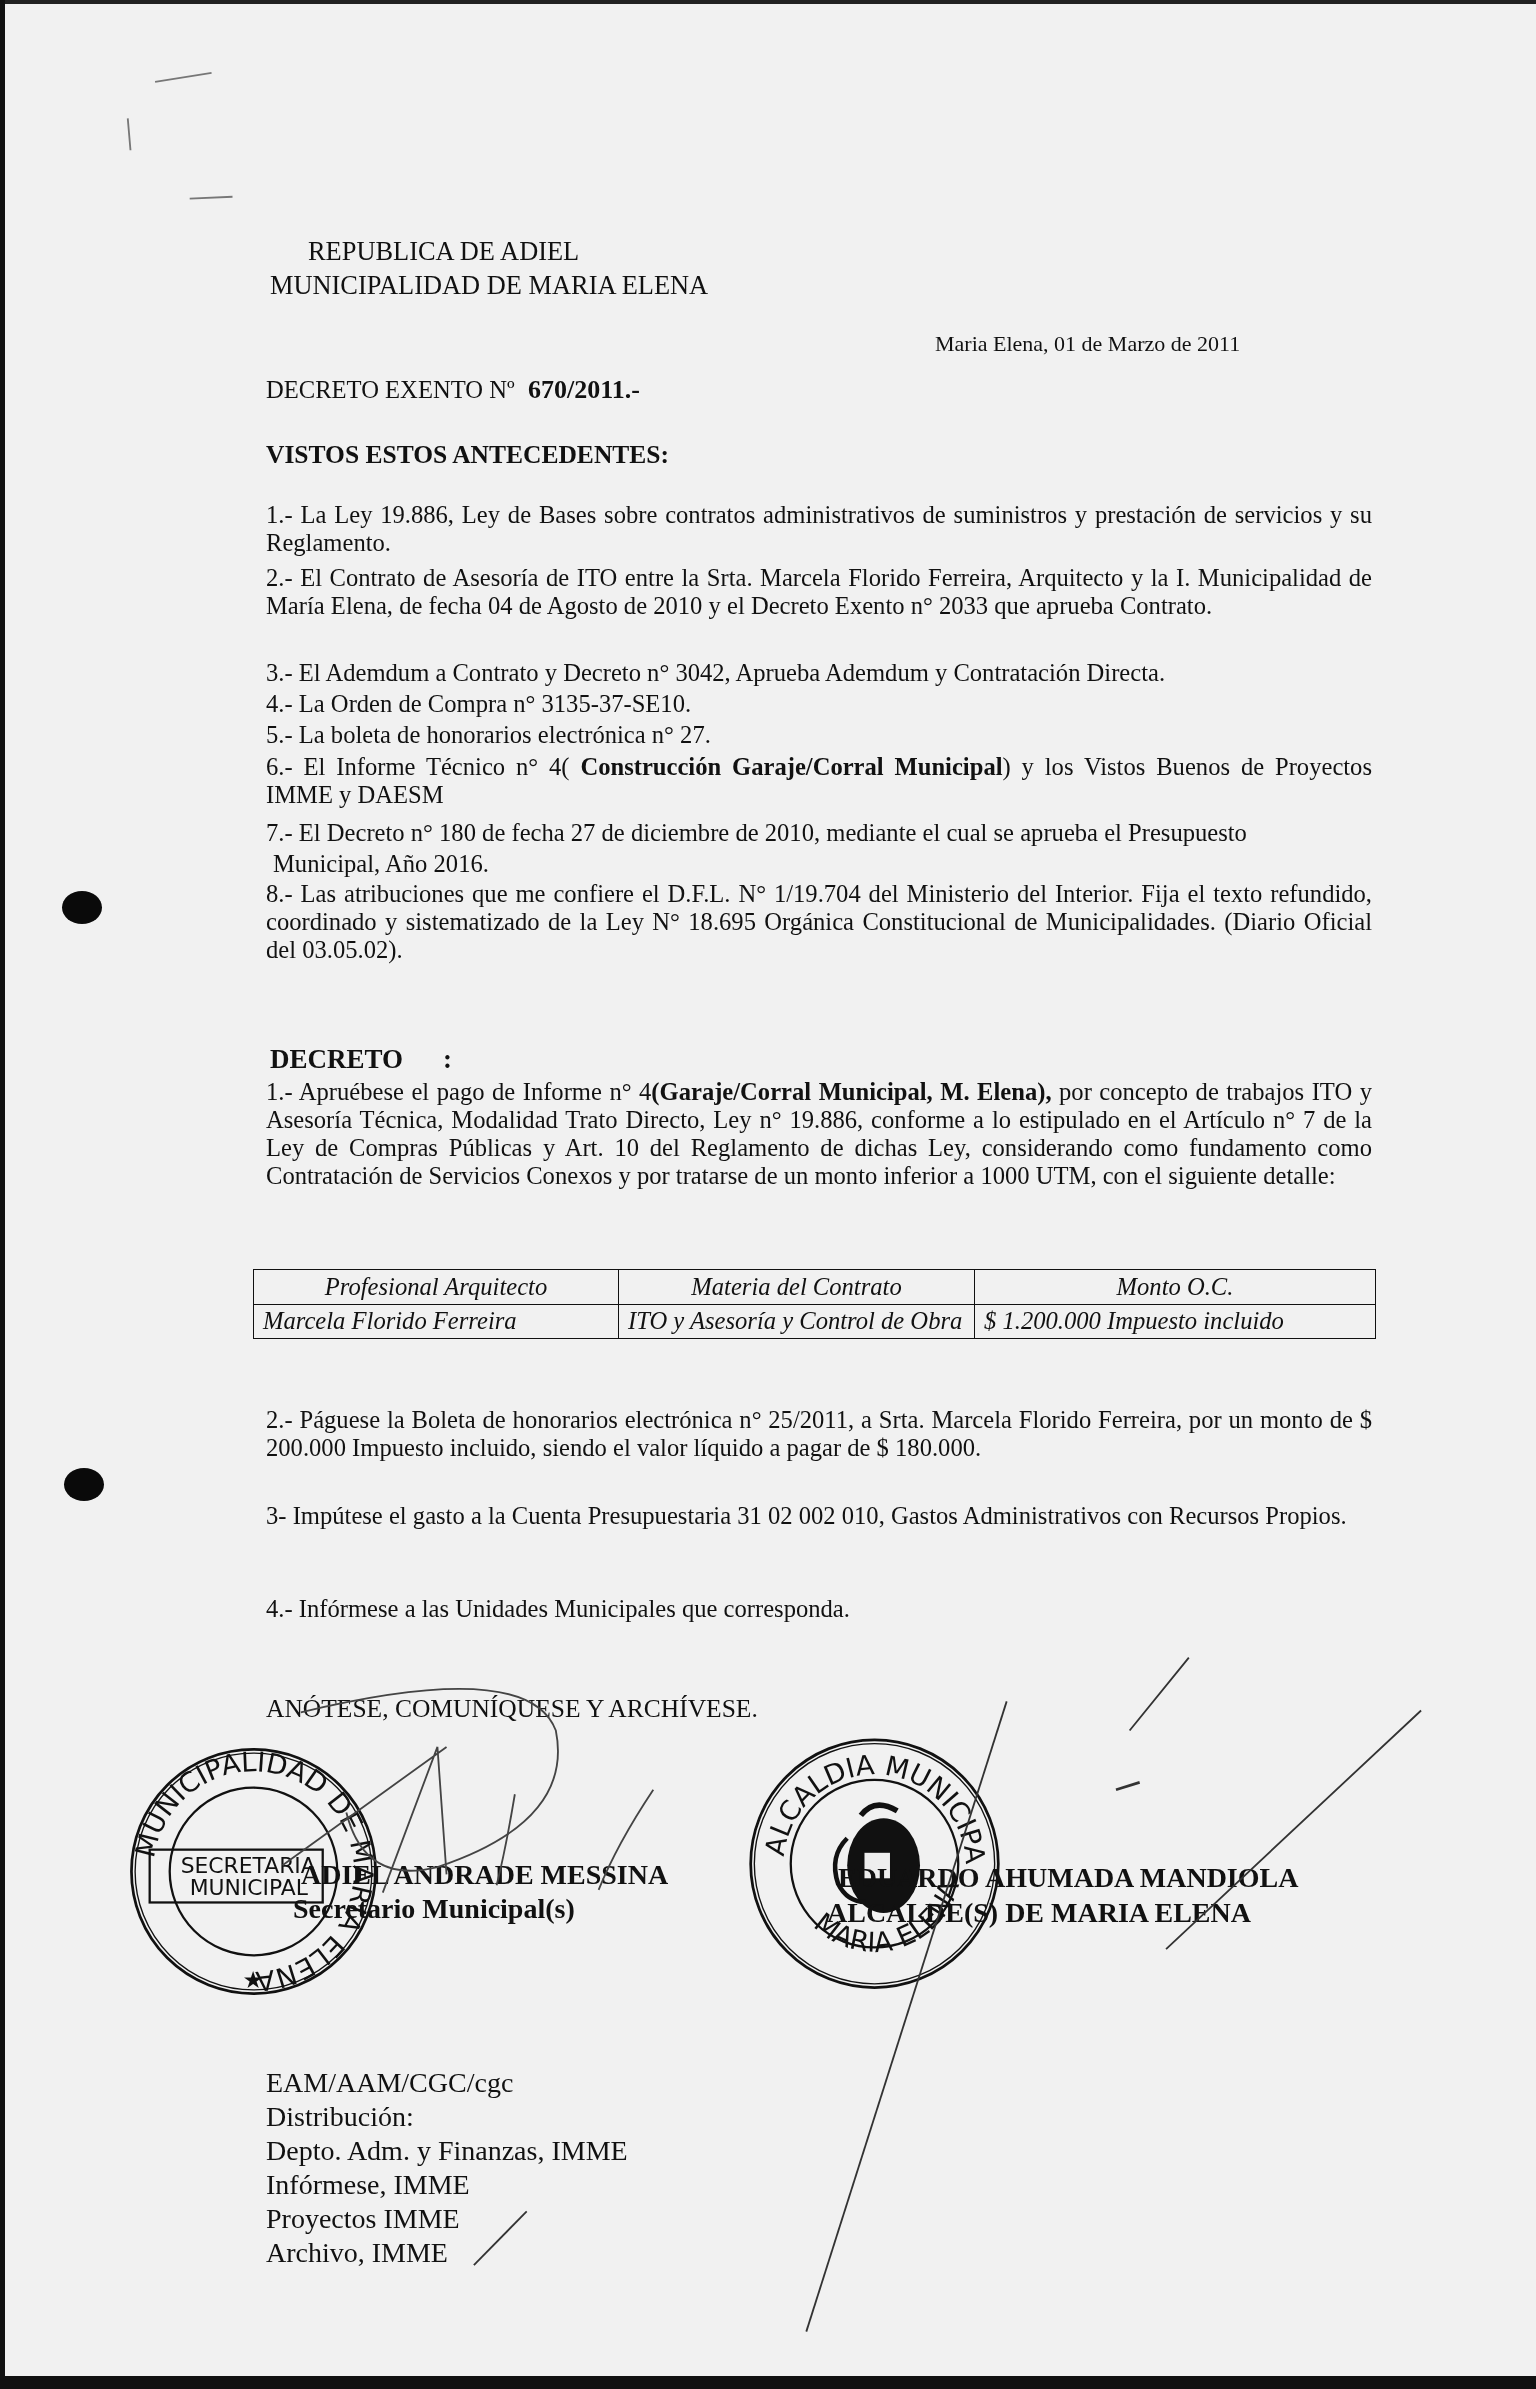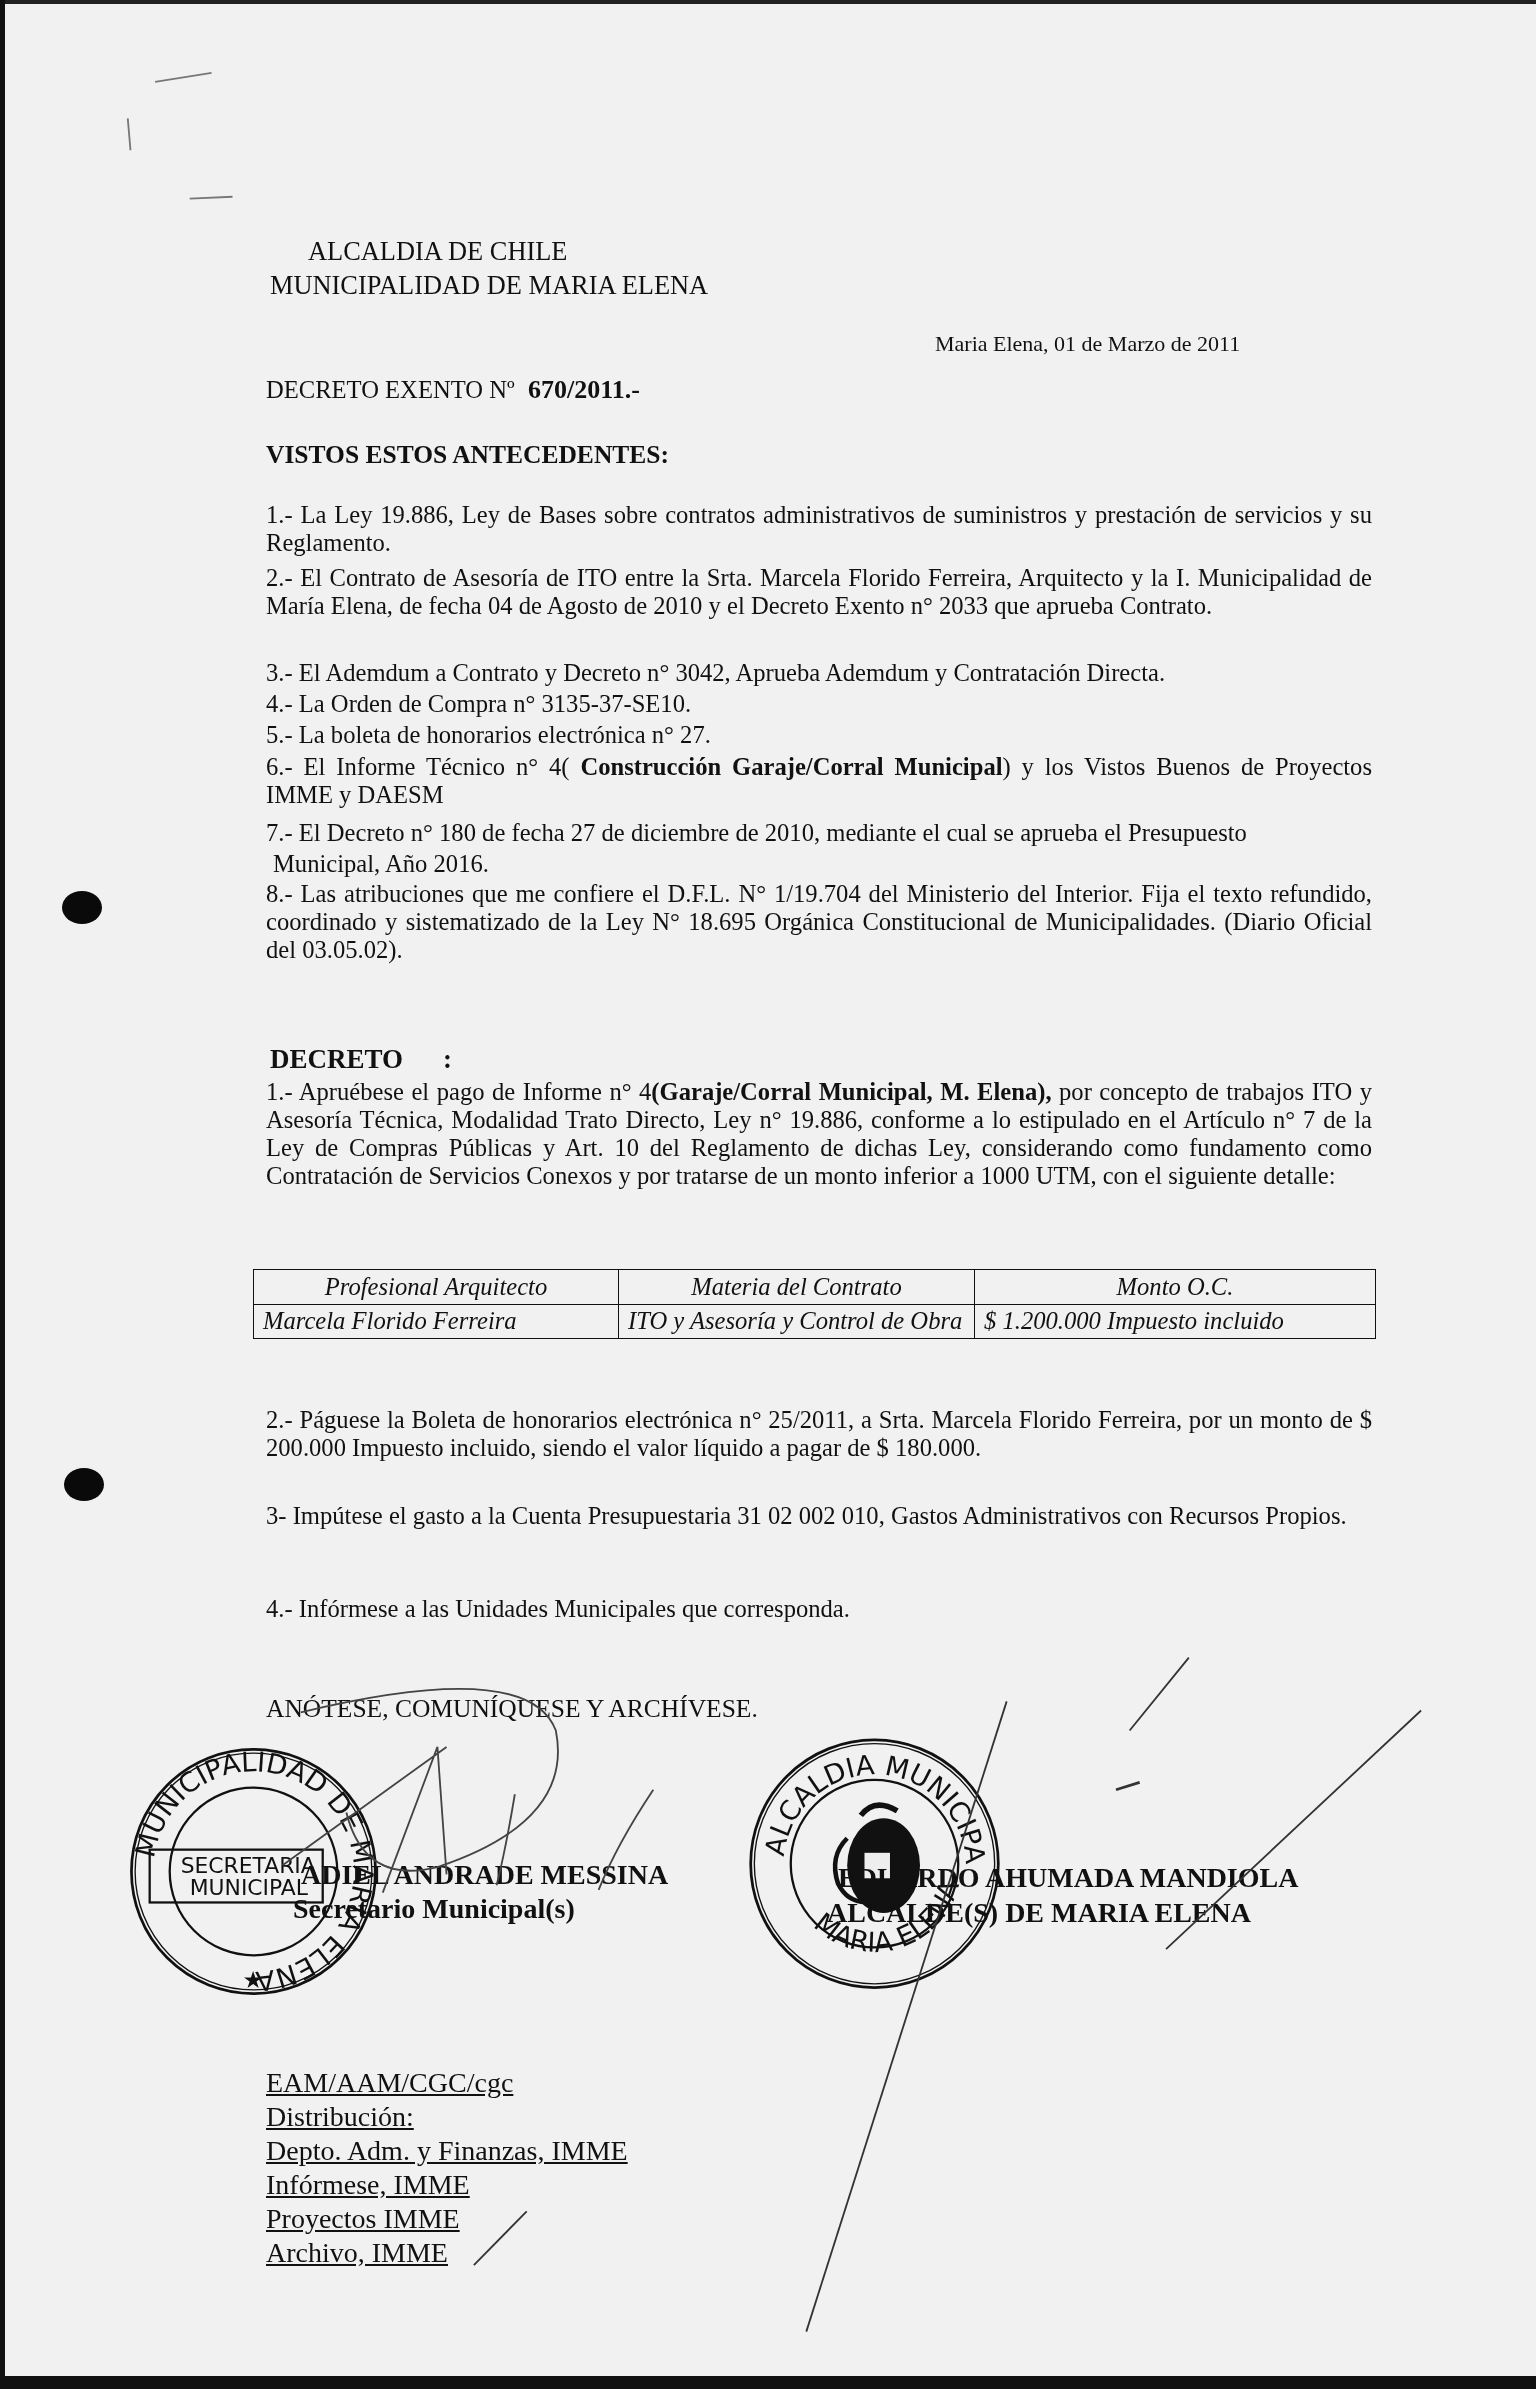--- a/index.html
+++ b/index.html
@@ -19,32 +19,32 @@
   .para { position:absolute; left:266px; width:1106px; font-size:24.6px; line-height:28px; text-align:justify; }
   .para b { font-weight:bold; }
   table.detail { position:absolute; left:253px; top:1269px; width:1123px; border-collapse:collapse; font-size:24.6px; line-height:30px;font-style:italic; }
   table.detail th, table.detail td { border:1.8px solid #111; padding:1.8px 9px; vertical-align:top; font-weight:normal; }
   table.detail th { text-align:center; }
   .c1 { width:346px; } .c2 { width:337px; }
   .sig { position:absolute; font-weight:bold; font-size:28px; line-height:35px; white-space:nowrap; }
   .stamp { position:absolute; }
   .scribble { position:absolute; left:0; top:0; }
   .dist { position:absolute; left:266px; top:2066px; font-size:28px; line-height:34px; }
-  .dist div { white-space:nowrap;text-decoration:underline; }
+  .dist div { white-space:nowrap; }
 </style>
 </head>
 <body>
 
 <div class="edge-top"></div>
 <div class="edge-left"></div>
 <div class="edge-bottom"></div>
 <div class="hole" style="left:62px; top:891px;"></div>
 <div class="hole" style="left:64px; top:1468px;"></div>
 
-<div class="t hdr" style="left:308px; top:235px;">ALCALDIA DE CHILE</div>
+<div class="t hdr" style="left:308px; top:235px;">REPUBLICA DE ADIEL</div>
 <div class="t hdr" style="left:270px; top:269px;">MUNICIPALIDAD DE MARIA ELENA</div>
 <div class="t" style="left:935px; top:328px; font-size:22px;">Maria Elena, 01 de Marzo de 2011</div>
 <div class="t" style="left:266px; top:374px; font-size:24.6px;">
   <span>DECRETO EXENTO Nº</span>
   <span class="bold" style="font-size:26px; margin-left:7.3px;">670/2011.-</span>
 </div>
 
 <div class="t bold" style="left:266px; top:439px; font-size:25.5px;">VISTOS ESTOS ANTECEDENTES:</div>
 <div class="para" style="top:501px;">1.- La Ley 19.886, Ley de Bases sobre contratos administrativos de suministros y prestación de servicios y su Reglamento.</div>
 <div class="para" style="top:564px;">2.- El Contrato de Asesoría de ITO entre la Srta. Marcela Florido Ferreira, Arquitecto y la I. Municipalidad de María Elena, de fecha 04 de Agosto de 2010 y el Decreto Exento n° 2033 que aprueba Contrato.</div>

